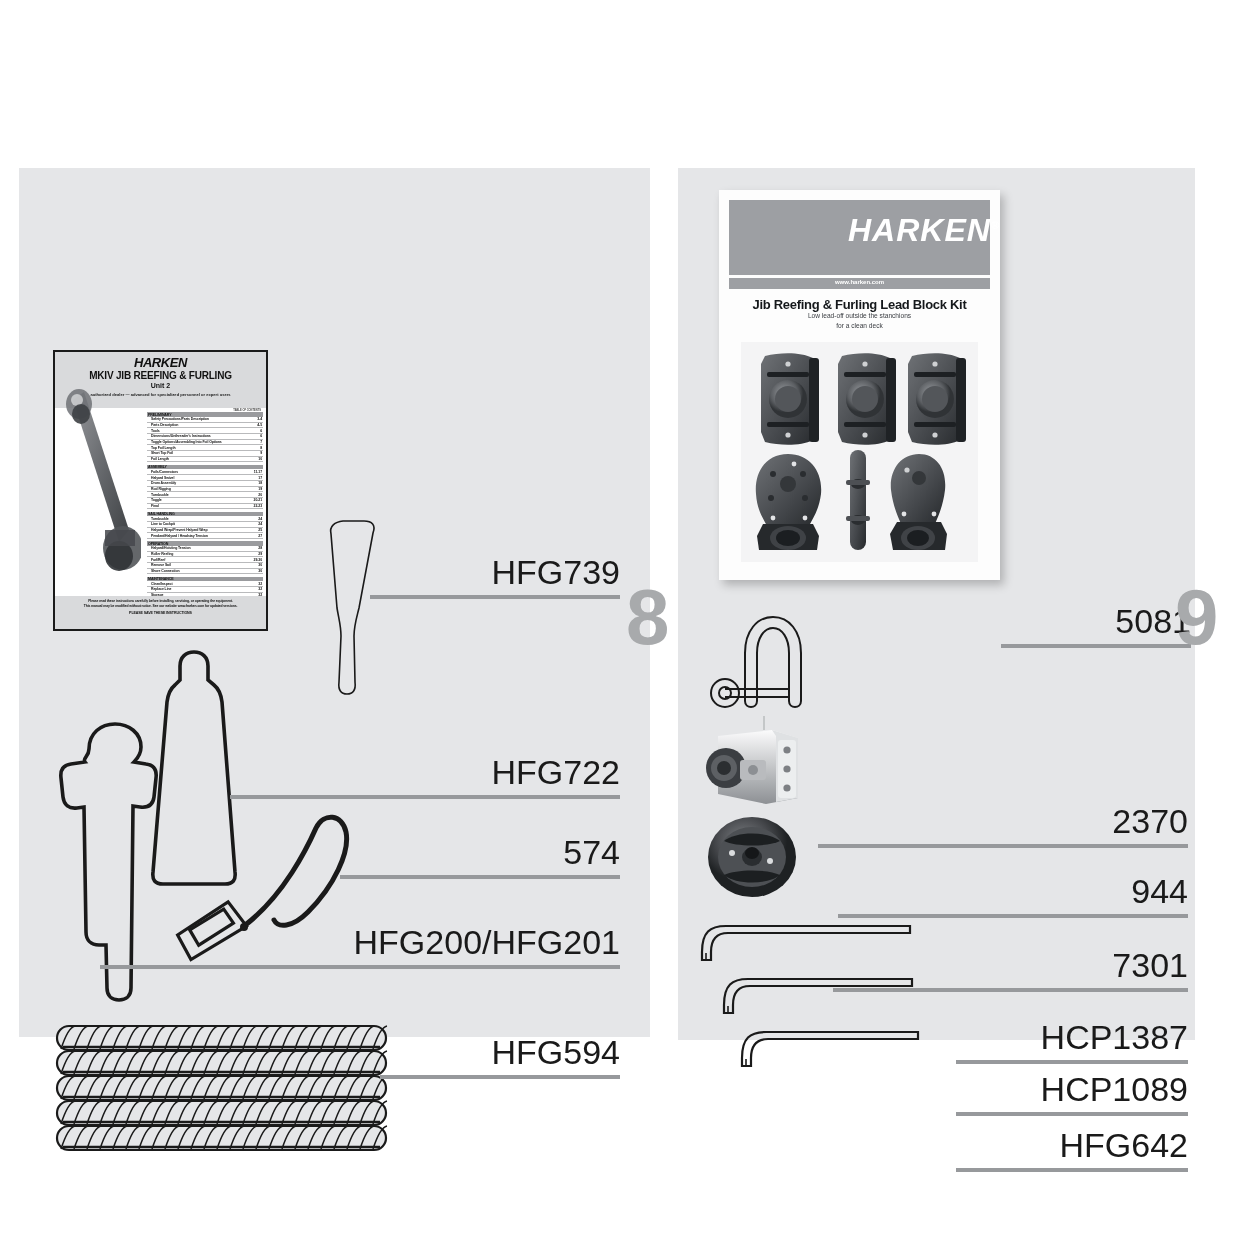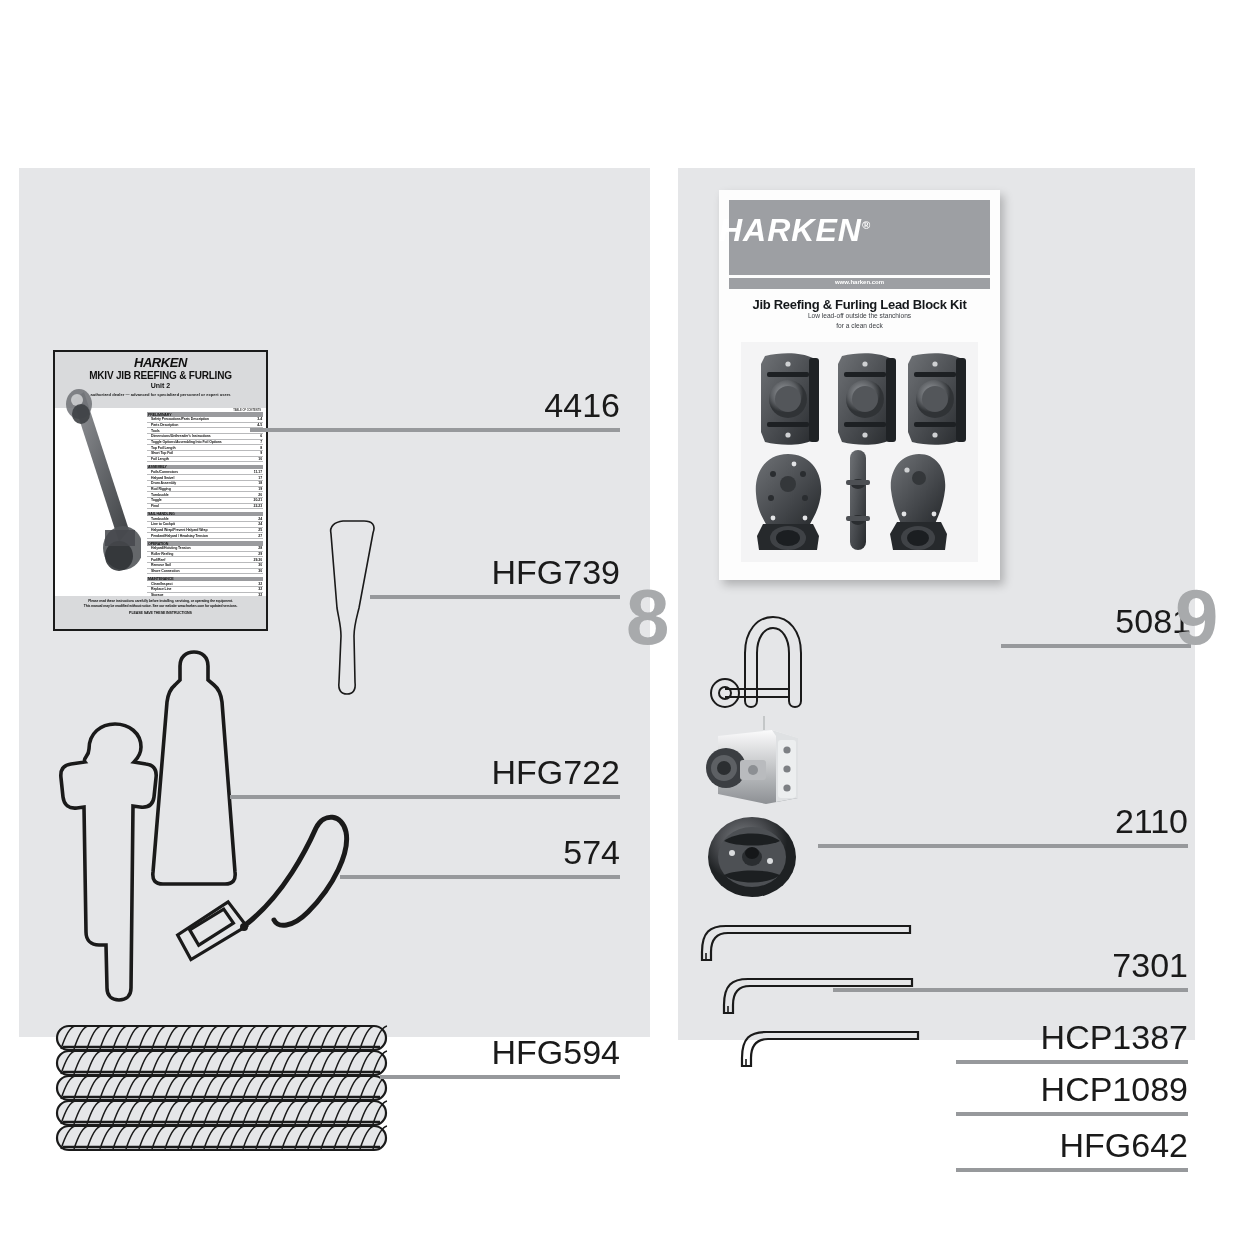--- a/index.html
+++ b/index.html
@@ -41,21 +41,21 @@
           border-bottom:0.4px solid #b9babc;padding:0.35px 1px 0.35px 4px;letter-spacing:-0.1px;}
   .tocrow .pg{padding-left:3px;}
   #manual .mfoot{position:absolute;left:0;right:0;bottom:0;height:33px;background:#d9dadc;padding-top:3px;box-sizing:border-box;}
   #manual .mfoot div{text-align:center;font-size:3.4px;font-weight:bold;color:#111;line-height:1.55;letter-spacing:-0.1px;}
   #manual .mfoot .strong{font-size:3.6px;padding-top:1px;}
 
   
   #kitpack{position:absolute;left:719px;top:190px;width:281px;height:390px;background:#fdfdfd;
            box-shadow:4px 5px 9px rgba(0,0,0,0.23);}
   #kitpack .kbanner{position:absolute;left:10px;top:10px;right:10px;height:75px;background:#9d9fa3;}
-  #kitpack .kbrand{position:absolute;left:0;right:0;top:22px;text-align:left;color:#fff;
+  #kitpack .kbrand{position:absolute;left:0;right:0;top:22px;text-align:right;color:#fff;
       font-size:32px;font-weight:bold;font-style:italic;letter-spacing:1px;font-family:"Liberation Sans",sans-serif;}
   #kitpack .kbrand sup{font-size:11px;vertical-align:super;}
   #kitpack .kstrip{position:absolute;left:10px;top:88px;right:10px;height:11px;background:#9d9fa3;}
   #kitpack .kurl{position:absolute;left:0;right:0;top:89px;text-align:center;font-size:6px;color:#fff;font-weight:bold;}
   #kitpack .kt1{position:absolute;left:0;right:0;top:107px;text-align:center;font-size:13px;font-weight:bold;color:#15181b;letter-spacing:-0.3px;}
   #kitpack .kt2{position:absolute;left:0;right:0;top:122px;text-align:center;font-size:6.6px;color:#3a3d42;}
   #kitpack .kt3{position:absolute;left:0;right:0;top:132px;text-align:center;font-size:6.6px;color:#3a3d42;}
   #kitpack .tray{position:absolute;left:22px;top:152px;width:237px;height:220px;background:#f4f4f5;}
 
   svg{display:block;overflow:visible;}
@@ -412,35 +412,35 @@
             <path d="M272,131 q 7,-21.6 14,-23" fill="none" stroke="#1a1a1a" stroke-width="1.5"></path>
             <path d="M285,131 q 7,-21.6 14,-23" fill="none" stroke="#1a1a1a" stroke-width="1.5"></path>
             <path d="M298,131 q 7,-21.6 14,-23" fill="none" stroke="#1a1a1a" stroke-width="1.5"></path>
             <path d="M311,131 q 7,-21.6 14,-23" fill="none" stroke="#1a1a1a" stroke-width="1.5"></path>
             <path d="M324,131 q 7,-21.6 14,-23" fill="none" stroke="#1a1a1a" stroke-width="1.5"></path>
             <line x1="14" y1="129" x2="331" y2="129" stroke="#1a1a1a" stroke-width="2.6"></line>
           </g>
         </svg>
     </div>
 
-    <div class="callout" style="left:231px;top:204px;width:370px;height:60px;">
-      <span class="lbl">4416</span>
-      <span class="leader" style="width:370px;"></span>
-    </div>
     <div class="callout" style="left:351px;top:371px;width:250px;height:60px;">
       <span class="lbl">HFG739</span>
       <span class="leader" style="width:250px;"></span>
     </div>
     <div class="callout" style="left:211px;top:571px;width:390px;height:60px;">
       <span class="lbl">HFG722</span>
       <span class="leader" style="width:390px;"></span>
     </div>
     <div class="callout" style="left:321px;top:651px;width:280px;height:60px;">
       <span class="lbl">574</span>
       <span class="leader" style="width:280px;"></span>
+    </div>
+    <div class="callout" style="left:81px;top:741px;width:520px;height:60px;">
+      <span class="lbl">HFG200/HFG201</span>
+      <span class="leader" style="width:520px;"></span>
     </div>
     <div class="callout" style="left:361px;top:851px;width:240px;height:60px;">
       <span class="lbl">HFG594</span>
       <span class="leader" style="width:240px;"></span>
     </div>
   </div>
 
   <div class="panel" id="panel-right">
 
     <div id="kitpack" style="left:41px;top:22px;">
@@ -606,22 +606,26 @@
         <path class="ln" stroke-width="2.2" d="M6,32 C6,12 14,6 30,6 L182,6 L182,13 L32,13 C22,13 15,18 15,32 L15,40 L6,40 Z"></path>
         <line class="ln" stroke-width="1.6" x1="10" y1="33" x2="10" y2="40"></line>
       </svg>
     </div>
 
     <div class="callout" style="left:323px;top:420px;width:190px;height:60px;">
       <span class="lbl">5081</span>
       <span class="leader" style="width:190px;"></span>
     </div>
     <div class="callout" style="left:140px;top:620px;width:370px;height:60px;">
-      <span class="lbl">2110</span>
+      <span class="lbl">2370</span>
       <span class="leader" style="width:370px;"></span>
+    </div>
+    <div class="callout" style="left:160px;top:690px;width:350px;height:60px;">
+      <span class="lbl">944</span>
+      <span class="leader" style="width:350px;"></span>
     </div>
     <div class="callout" style="left:155px;top:764px;width:355px;height:60px;">
       <span class="lbl">7301</span>
       <span class="leader" style="width:355px;"></span>
     </div>
     <div class="callout" style="left:278px;top:836px;width:232px;height:60px;">
       <span class="lbl">HCP1387</span>
       <span class="leader" style="width:232px;"></span>
     </div>
     <div class="callout" style="left:278px;top:888px;width:232px;height:60px;">

